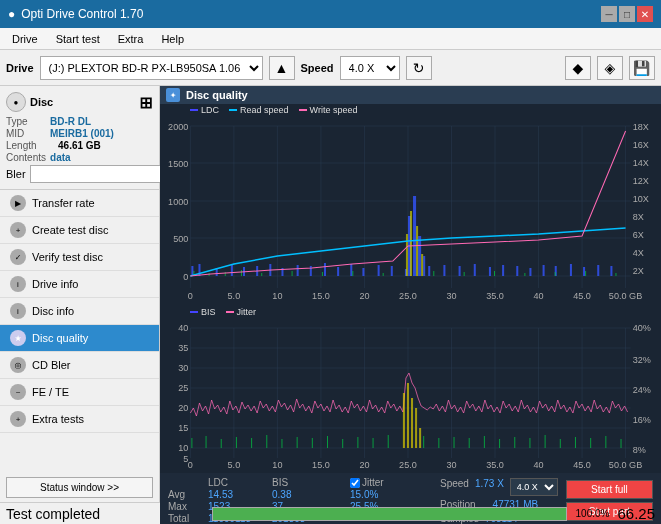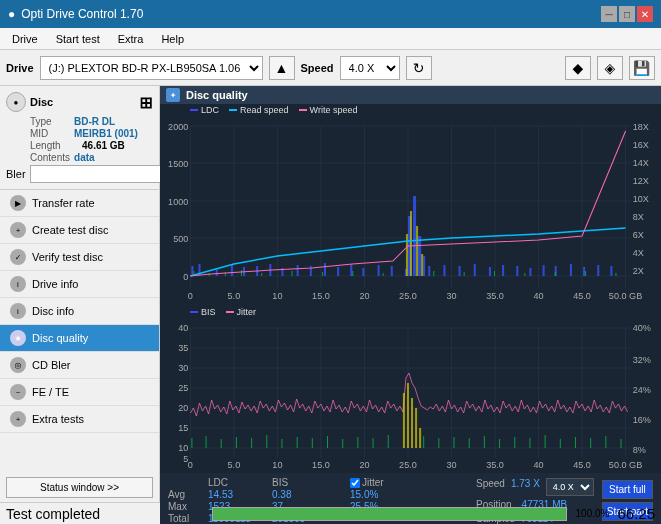--- a/index.html
+++ b/index.html
@@ -31,21 +31,21 @@
     .main-layout { display: flex; height: calc(524px - 28px - 22px - 36px - 22px); }
 
     
     .left-panel { width: 160px; background: #f0f0f0; border-right: 1px solid #ccc; display: flex; flex-direction: column; flex-shrink: 0; }
 
     
     .disc-section { background: #f0f0f0; padding: 6px; border-bottom: 1px solid #ccc; }
     .disc-header { display: flex; align-items: center; gap: 4px; font-weight: bold; margin-bottom: 4px; }
     .disc-icon { width: 20px; height: 20px; background: #ddd; border-radius: 50%; border: 1px solid #aaa; display: flex; align-items: center; justify-content: center; font-size: 8px; }
     .disc-info-grid { display: grid; grid-template-columns: auto 1fr; gap: 1px 4px; font-size: 10px; }
-    .disc-info-grid .label { color: #555; margin-left: 24px; }
+    .disc-info-grid .label { color: #555; }
     .disc-info-grid .value { color: #1a6ba0; font-weight: bold; }
     .disc-info-grid .value.black { color: #000; margin-left: 8px; }
     .label-input-row { display: flex; align-items: center; gap: 4px; margin-top: 2px; }
     .label-input { height: 18px; border: 1px solid #aaa; background: white; flex: 1; font-size: 10px; }
 
     
     .nav-btn { display: flex; align-items: center; gap: 6px; padding: 5px 10px; cursor: pointer; font-size: 11px; border-bottom: 1px solid #ddd; background: #f0f0f0; }
     .nav-btn.active { background: #2d8acd; color: white; }
     .nav-btn .btn-icon { width: 16px; height: 16px; border-radius: 50%; background: #aaa; display: flex; align-items: center; justify-content: center; font-size: 8px; flex-shrink: 0; }
     .nav-btn.active .btn-icon { background: #cce; }
@@ -65,21 +65,21 @@
     .lower-chart { height: 175px; position: relative; background: #1a2533; }
     
     .chart-legend { display: flex; gap: 10px; padding: 2px 30px; font-size: 9px; background: #1a2533; align-items: center; }
     .legend-item { display: flex; align-items: center; gap: 3px; }
     .legend-dot { width: 8px; height: 2px; }
     .legend-ldc { background: #4444ff; }
     .legend-read { background: #00bfff; }
     .legend-write { background: #ff69b4; }
     .legend-bis { background: #4444ff; }
     .legend-jitter { background: #ff69b4; }
-    .action-btn { padding: 3px 4px; border: 1px solid #555; background: #1d4ed8; color: white; cursor: pointer; font-size: 10px; white-space: nowrap; }
+    .action-btn { padding: 3px 22px; border: 1px solid #555; background: #ef4444; color: white; cursor: pointer; font-size: 10px; white-space: nowrap; }
 
     
     .status-bar { height: 22px; background: #f0f0f0; border-top: 1px solid #ccc; display: flex; align-items: center; gap: 8px; padding: 0 6px; }
     .status-text { font-size: 14px; flex: 1; }
     .progress-container { display: flex; align-items: center; gap: 4px; flex: 2; }
     .progress-bar-outer { flex: 1; height: 14px; border: 1px solid #aaa; background: white; }
     .progress-bar-inner { height: 100%; background: #4caf50; }
     .progress-percent { font-size: 10px; min-width: 38px; text-align: right; }
 
     
@@ -492,21 +492,21 @@
       </div>
 
       <div style="font-size:10px; color:#ccc; display:flex; flex-direction:column; gap:3px;">
         <div style="display:flex; gap:6px;">
           <span style="color:#aaa;">Speed</span>
           <span style="color:#4da6ff;">1.73 X</span>
           <select style="height:18px; background:#2a3a4a; color:white; border:1px solid #555; font-size:9px; padding:0 2px;">
             <option>4.0 X</option>
           </select>
         </div>
-        <div style="display:flex; gap:10px;text-decoration:underline;">
+        <div style="display:flex; gap:17px;text-decoration:underline;">
           <span style="color:#aaa;">Position</span>
           <span style="color:#4da6ff;">47731 MB</span>
         </div>
         <div style="display:flex; gap:6px;">
           <span style="color:#aaa;">Samples</span>
           <span style="color:#4da6ff;">763114</span>
         </div>
       </div>
 
       <div style="display:flex; flex-direction:column; gap:3px;">

